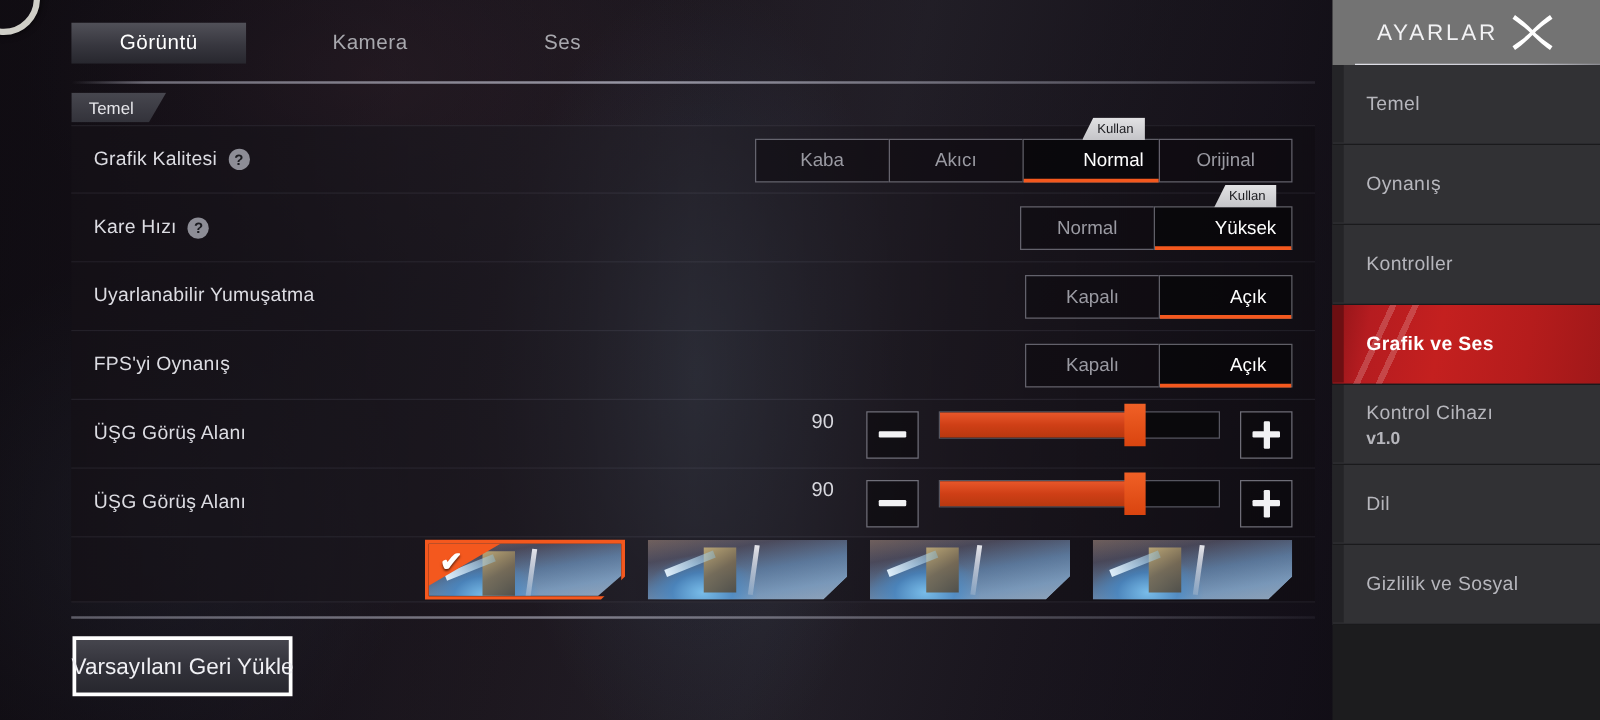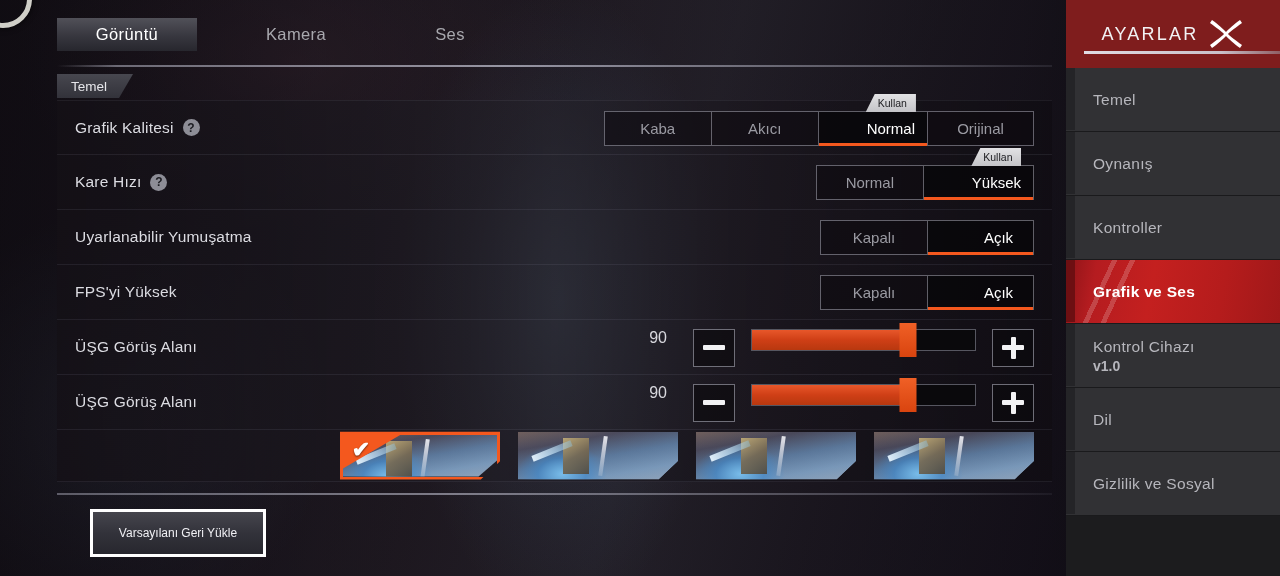--- a/index.html
+++ b/index.html
@@ -323,42 +323,41 @@
     position: absolute;
     left: 57px; top: 493px;
     width: 995px; height: 2px;
     background: linear-gradient(90deg, rgba(180,180,195,0.45) 0%, rgba(190,190,205,0.6) 40%, rgba(140,140,155,0.35) 85%, rgba(110,110,125,0.12) 100%);
   }
   .restore-btn {
     position: absolute;
     left: 58px; top: 509px;
     width: 176px; height: 48px;
     display: flex; align-items: center; justify-content: center;
-    font-size: 12px;
+    font-size: 18px;
     color: #f0f0f4;
     background: linear-gradient(180deg, rgba(72,72,80,0.95) 0%, rgba(52,52,60,0.95) 50%, rgba(40,40,47,0.95) 100%);
     border: 3px solid #ffffff;
     cursor: pointer;
     white-space: nowrap;
-    margin-left: 32px;
   }
 
   
   .sidebar {
     position: absolute;
     right: 0; top: 0;
     width: 214px; height: 576px;
     background: #1c1c1e;
   }
   .sidebar-header {
     position: relative;
-    height: 68px;
+    height: 52px;
     display: flex; align-items: center; justify-content: center;
     gap: 10px;
-    background: #7f1d1d;
+    background: #737373;
   }
   .sidebar-title {
     font-size: 18px;
     letter-spacing: 2.2px;
     color: #f2f2f4;
   }
   .close-x {
     position: relative;
     width: 36px; height: 32px;
     cursor: pointer;
@@ -504,21 +503,21 @@
               </div>
             <div class="seg selected">
                 <span>Açık</span>
               </div>
           </div>
         </div>
       </div>
 
       <div class="row">
         <div class="row-label">
-          <span>FPS'yi Yüksek</span>
+          <span>FPS'yi Oynanış</span>
         </div>
         <div class="row-control">
           <div class="segmented">
             <div class="seg">
                 <span>Kapalı</span>
               </div>
             <div class="seg selected">
                 <span>Açık</span>
               </div>
           </div>

